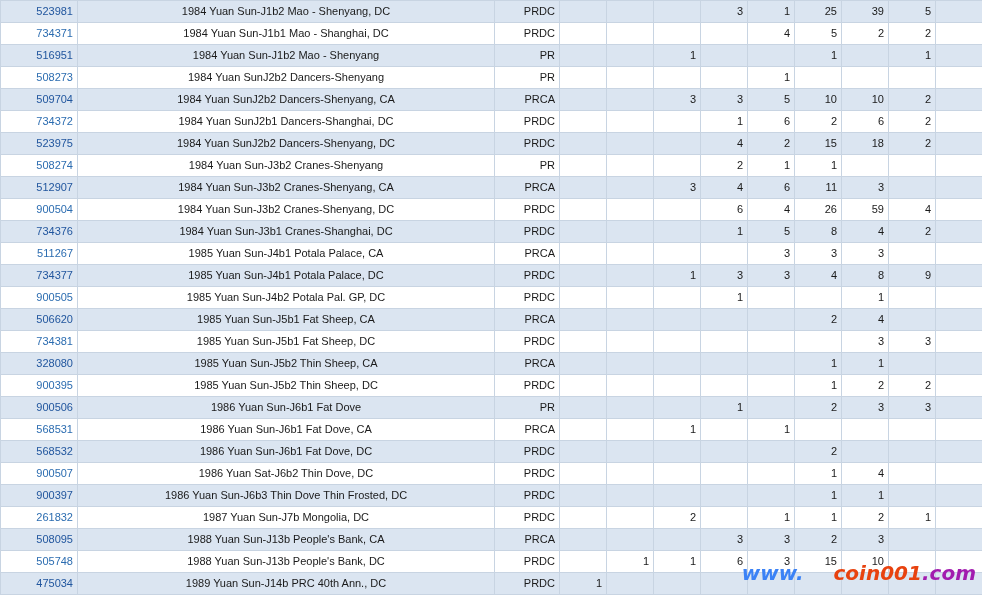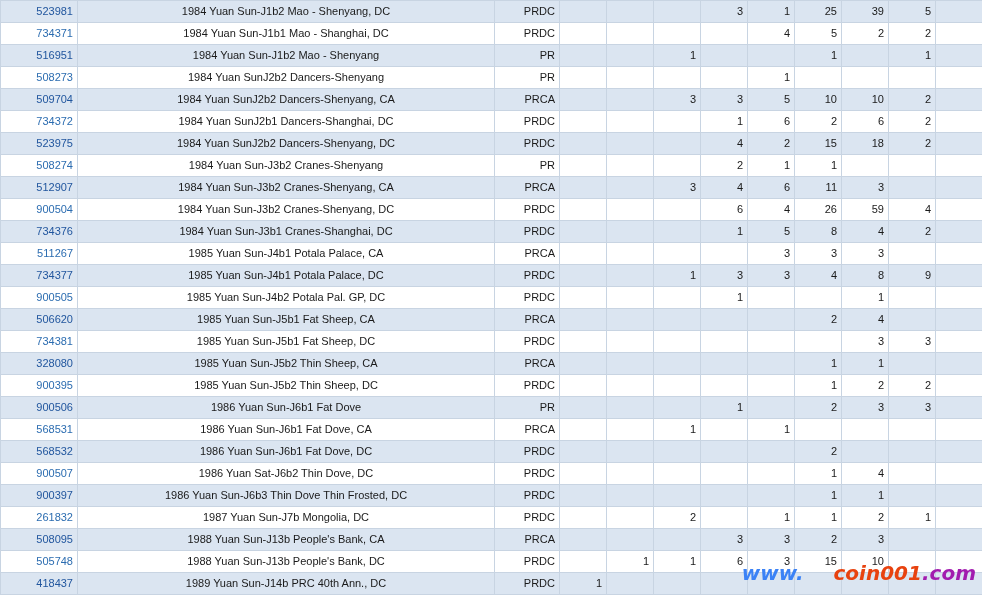--- a/index.html
+++ b/index.html
@@ -442,21 +442,21 @@
         <td class="c-num">1</td>
         <td class="c-num">1</td>
         <td class="c-num">6</td>
         <td class="c-num">3</td>
         <td class="c-num">15</td>
         <td class="c-num">10</td>
         <td class="c-num"></td>
         <td class="c-total">36</td>
       </tr>
       <tr class="row-alt">
-        <td class="c-id">418437</td>
+        <td class="c-id">475034</td>
         <td class="c-desc">1989 Yuan Sun-J14b PRC 40th Ann., DC</td>
         <td class="c-grade">PRDC</td>
         <td class="c-num">1</td>
         <td class="c-num"></td>
         <td class="c-num"></td>
         <td class="c-num"></td>
         <td class="c-num"></td>
         <td class="c-num"></td>
         <td class="c-num"></td>
         <td class="c-num"></td>

